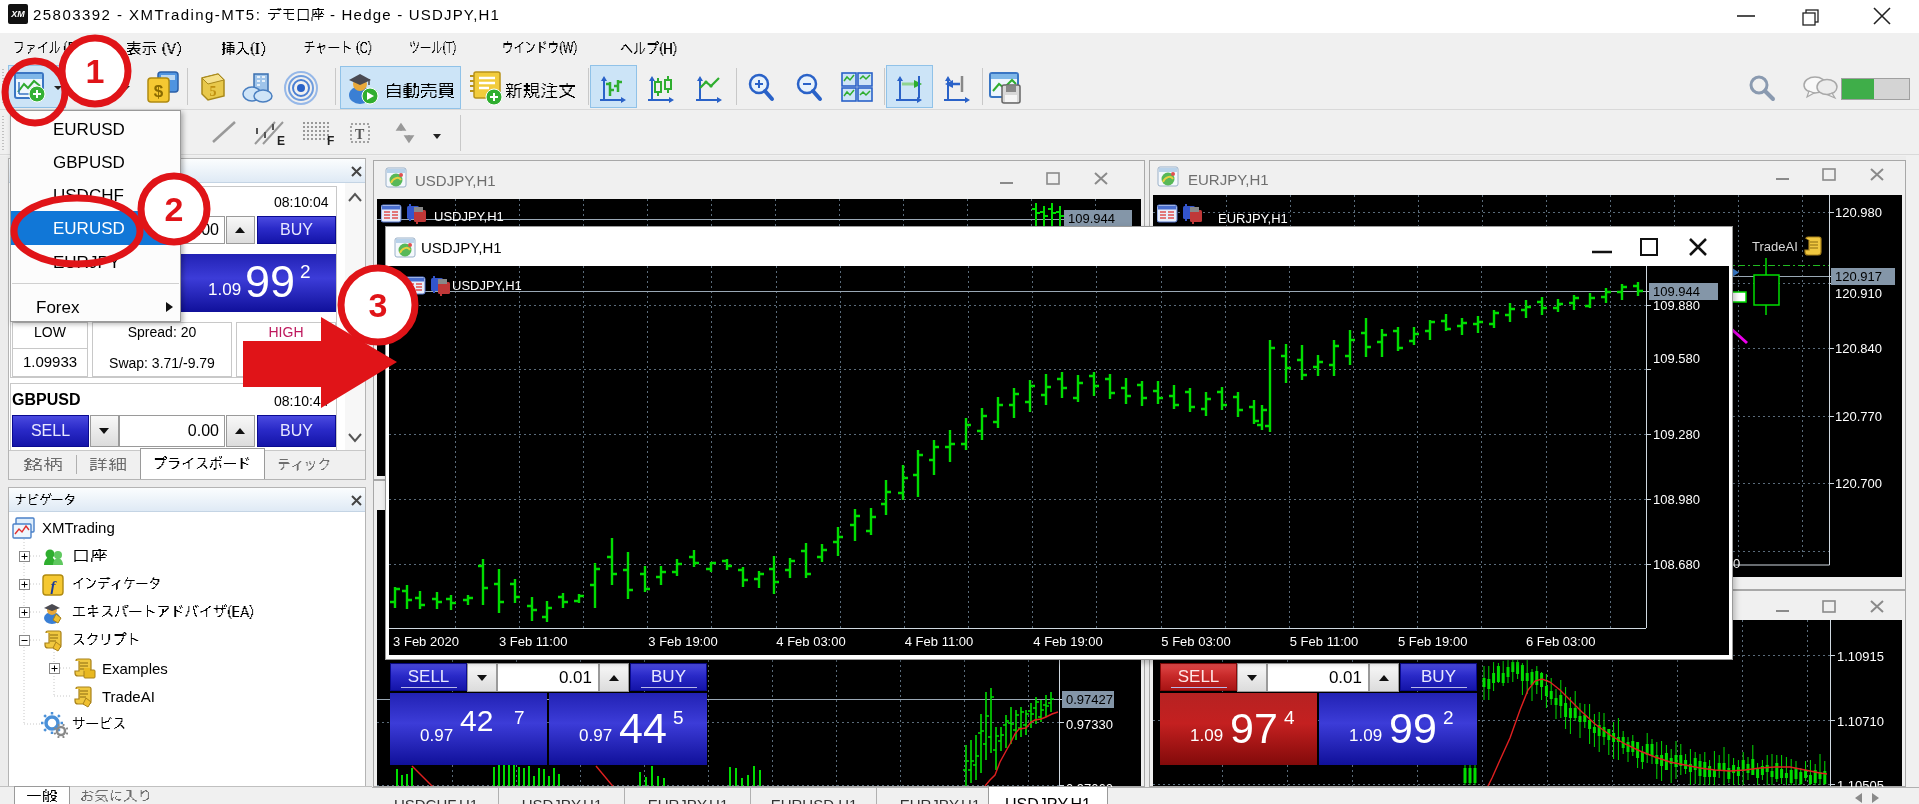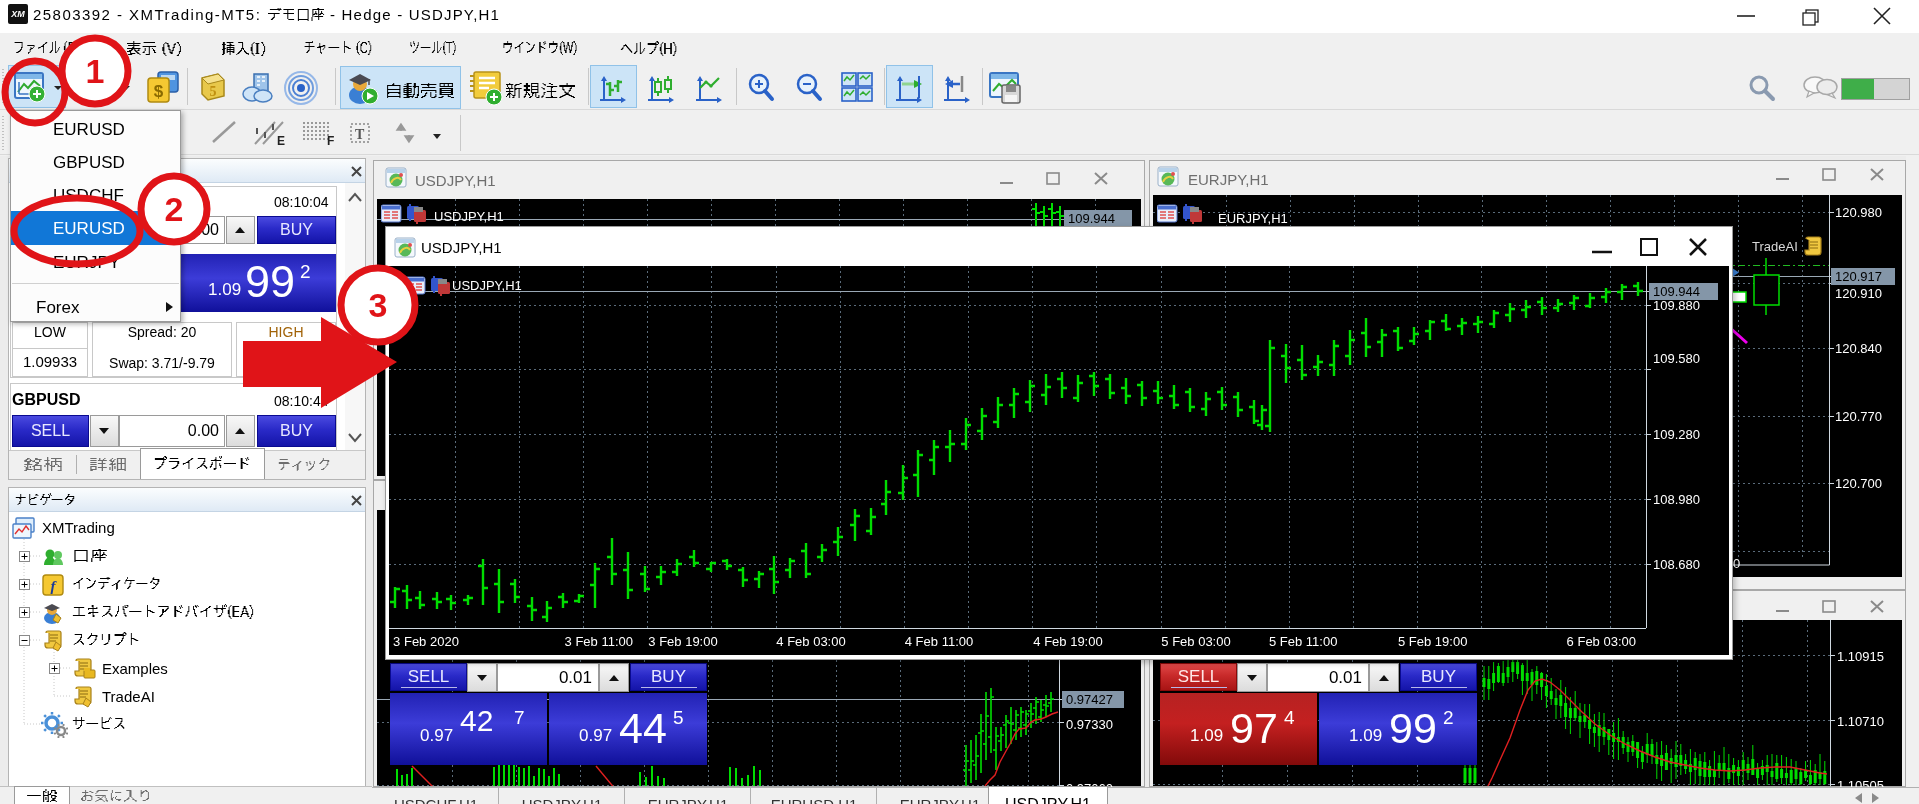--- a/index.html
+++ b/index.html
@@ -387,21 +387,21 @@
     <path d="M682.5 0V276" stroke="#cfd8e0" stroke-width="1"></path>
     <path d="M682 189.5h5" stroke="#cfd8e0" stroke-width="1"></path>
     <path d="M682 212.5h5" stroke="#cfd8e0" stroke-width="1"></path>
     <path d="M682 275.5h5" stroke="#cfd8e0" stroke-width="1"></path>
     <path d="M20 259V276M25 265V276M30 264V276M35 258V276M117 257V276M122 251V276M127 250V276M132 254V276M137 253V276M142 257V276M147 258V276M152 256V276M157 266V276M162 258V276M167 259V276M172 266V276M177 258V276M182 264V276M263 262V276M269 267V276M275 256V276M281 266V276M287 268V276M353 257V276M359 258V276M365 268V276M371 265V276M377 256V276M383 260V276" stroke="#00dd00" stroke-width="2"></path>
     <path d="M589 235V276M586 260h3M589 251h3M594 230V273M591 260h3M594 251h3M599 225V270M596 255h3M599 246h3M604 204V263M601 223h3M604 221h3M609 182V250M606 234h3M609 206h3M614 178V243M611 227h3M614 187h3M619 217V260M616 240h3M619 226h3M624 217V241M621 231h3M624 225h3M629 205V238M626 215h3M629 211h3M634 197V234M631 213h3M634 214h3M639 200V230M636 220h3M639 205h3M644 197V227M641 218h3M644 202h3M649 200V225M646 215h3M649 204h3M654 193V218M651 201h3M654 204h3M659 187V214M656 198h3M659 192h3M664 190V212M661 207h3M664 200h3M669 185V207M666 195h3M669 196h3M674 182V202M671 193h3M674 189h3" stroke="#00dd00" stroke-width="1.6" fill="none"></path>
     <path d="M35 256 L59 280" stroke="#e02020" stroke-width="1.4" fill="none"></path>
     <path d="M219 256 L239 280" stroke="#e02020" stroke-width="1.4" fill="none"></path>
     <path d="M608 276 L613 270 L618 265 L623 252 L629 241 L633 234 L638 224 L642 219 L649 218 L654 212 L658 210 L664 209 L669 207 L675 204 L681 202" stroke="#e02020" stroke-width="1.4" fill="none"></path>
   </svg>
-<div class="plbl" style="left:1062px;top:691px;width:62px;height:17px">0.97427</div>
+<div class="plbl" style="left:1062px;top:691px;width:52px;height:17px">0.97427</div>
 <div class="lbl" style="left:1066px;top:718px">0.97330</div>
 <div class="lbl" style="left:1066px;top:782px">0.97060</div>
 <div class="bluebtn" style="left:390px;top:663px;width:77px;height:28px;font-size:17px;line-height:26px">SELL<div style="position:absolute;left:10px;bottom:2px;width:56px;height:1px;background:#b8b8e8"></div></div>
 <div class="spin" style="left:467px;top:663px;width:30px;height:29px">
     <svg width="28" height="27">
       <path d="M9 11l5 6 5-6z" fill="#111"></path>
     </svg>
   </div>
 <div class="inp" style="left:497px;top:663px;width:102px;height:29px;line-height:27px;padding-right:6px">0.01</div>
 <div class="spin" style="left:599px;top:663px;width:30px;height:29px">
@@ -512,21 +512,21 @@
     <span style="position:absolute;left:288px;top:7px;font-size:19px">2</span>
   </div>
 <div class="abs" style="left:12px;top:322px;width:76px;height:55px;border:1px solid #c8c8c8"></div>
 <div class="abs" style="left:92px;top:322px;width:140px;height:55px;border:1px solid #c8c8c8"></div>
 <div class="abs" style="left:236px;top:322px;width:100px;height:55px;border:1px solid #c8c8c8"></div>
 <div class="abs" style="left:12px;top:324px;width:76px;text-align:center;font-size:14px;color:#000">LOW</div>
 <div class="abs" style="left:13px;top:348px;width:74px;height:1px;background:#c8c8c8"></div>
 <div class="abs" style="left:12px;top:353px;width:76px;text-align:center;font-size:15px;color:#000">1.09933</div>
 <div class="abs" style="left:92px;top:324px;width:140px;text-align:center;font-size:14px;color:#000">Spread: 20</div>
 <div class="abs" style="left:92px;top:355px;width:140px;text-align:center;font-size:14px;color:#000">Swap: 3.71/-9.79</div>
-<div class="abs" style="left:236px;top:324px;width:100px;text-align:center;font-size:14px;color:#a16207">HIGH</div>
+<div class="abs" style="left:236px;top:324px;width:100px;text-align:center;font-size:14px;color:#be185d">HIGH</div>
 <div class="abs" style="left:236px;top:353px;width:100px;text-align:center;font-size:15px;color:#000">1.10010</div>
 <div class="abs" style="left:10px;top:383px;width:327px;height:67px;border:1px solid #c8c8c8;border-bottom:none"></div>
 <div class="abs" style="left:12px;top:391px;font-size:16px;font-weight:bold;color:#000">GBPUSD</div>
 <div class="abs" style="left:274px;top:393px;font-size:14px;color:#000">08:10:44</div>
 <div class="bluebtn" style="left:12px;top:415px;width:77px;height:32px;font-size:16px;line-height:30px">SELL</div>
 <div class="spin" style="left:90px;top:415px;width:29px;height:32px">
     <svg width="27" height="30">
       <path d="M8 12l5 6 5-6z" fill="#111"></path>
     </svg>
   </div>
@@ -750,29 +750,29 @@
     <rect x="33" y="3" width="9" height="5" fill="#888"></rect>
   </svg>
 <div class="tseg" style="left:452px;top:278px">USDJPY,H1</div>
 <div class="plbl" style="left:1649px;top:283px;width:69px;height:17px">109.944</div>
 <div class="lbl" style="left:1653px;top:299px">109.880</div>
 <div class="lbl" style="left:1653px;top:352px">109.580</div>
 <div class="lbl" style="left:1653px;top:428px">109.280</div>
 <div class="lbl" style="left:1653px;top:493px">108.980</div>
 <div class="lbl" style="left:1653px;top:558px">108.680</div>
 <div class="lbl" style="left:371px;top:635px;width:110px;text-align:center">3 Feb 2020</div>
-<div class="lbl" style="left:523px;top:635px;width:110px;text-align:right">3 Feb 11:00</div>
+<div class="lbl" style="left:499px;top:635px;width:110px;text-align:left">3 Feb 11:00</div>
 <div class="lbl" style="left:628px;top:635px;width:110px;text-align:center">3 Feb 19:00</div>
 <div class="lbl" style="left:756px;top:635px;width:110px;text-align:center">4 Feb 03:00</div>
 <div class="lbl" style="left:884px;top:635px;width:110px;text-align:center">4 Feb 11:00</div>
 <div class="lbl" style="left:1013px;top:635px;width:110px;text-align:center">4 Feb 19:00</div>
 <div class="lbl" style="left:1141px;top:635px;width:110px;text-align:center">5 Feb 03:00</div>
-<div class="lbl" style="left:1269px;top:635px;width:110px;text-align:left">5 Feb 11:00</div>
+<div class="lbl" style="left:1269px;top:635px;width:110px;text-align:center">5 Feb 11:00</div>
 <div class="lbl" style="left:1398px;top:635px;width:110px;text-align:left">5 Feb 19:00</div>
-<div class="lbl" style="left:1526px;top:635px;width:110px;text-align:right">6 Feb 03:00</div>
+<div class="lbl" style="left:1526px;top:635px;width:110px;text-align:left">6 Feb 03:00</div>
 <div class="abs" style="left:10px;top:110px;width:171px;height:212px;background:#fcfcfc;border:1px solid #9a9a9a;box-shadow:2px 2px 5px rgba(0,0,0,0.3)"></div>
 <div class="abs" style="left:53px;top:120px;font-size:17px;color:#000">EURUSD</div>
 <div class="abs" style="left:53px;top:153px;font-size:17px;color:#000">GBPUSD</div>
 <div class="abs" style="left:53px;top:186px;font-size:17px;color:#000">USDCHF</div>
 <div class="abs" style="left:11px;top:211px;width:169px;height:34px;background:#1177d7"></div>
 <div class="abs" style="left:53px;top:219px;font-size:17px;color:#fff">EURUSD</div>
 <div class="abs" style="left:53px;top:253px;font-size:17px;color:#000">EURJPY</div>
 <div class="abs" style="left:12px;top:283px;width:167px;height:1px;background:#d0d0d0"></div>
 <div class="abs" style="left:36px;top:298px;font-size:17px;color:#000">Forex</div>
 <svg class="abs" style="left:163px;top:300px" width="12" height="14">

